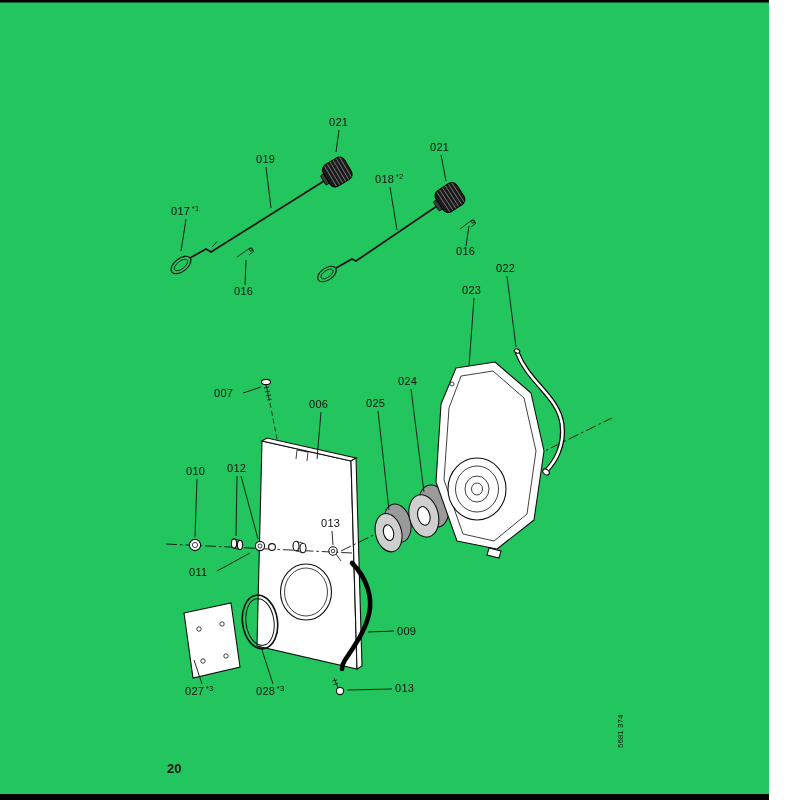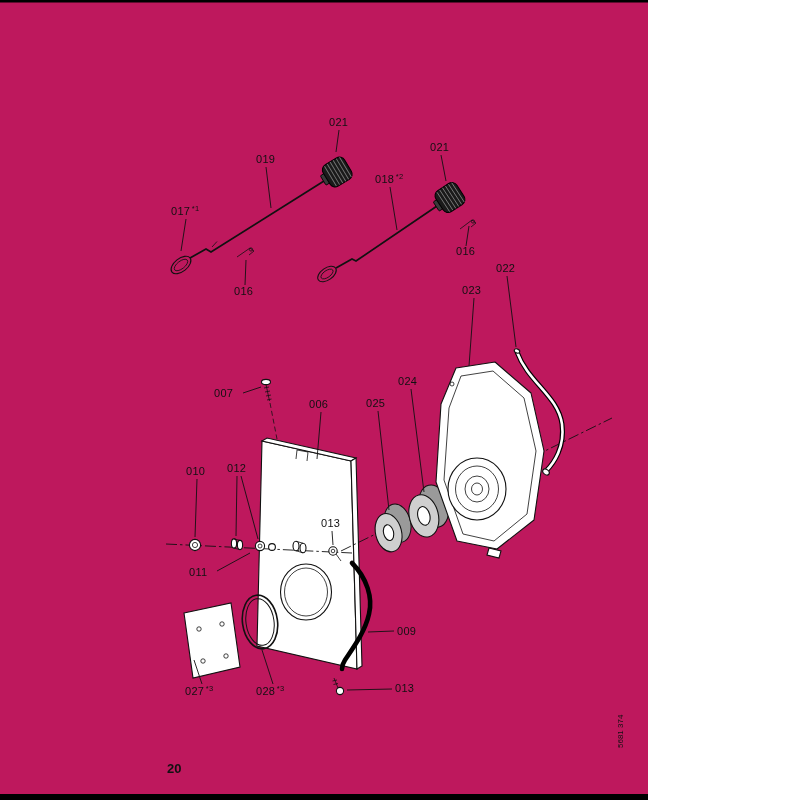--- a/index.html
+++ b/index.html
@@ -1,16 +1,16 @@
 <!DOCTYPE html>
 <html><head>
 <meta charset="utf-8">
 <style>
   html,body{margin:0;padding:0;background:#ffffff;}
-  .page{position:relative;width:648px;height:800px;background:#be185d;overflow:hidden;
+  .page{position:relative;width:769px;height:800px;background:#22c55e;overflow:hidden;
         font-family:"Liberation Sans","DejaVu Sans",sans-serif;}
   svg{display:block;}
   svg text{font-family:"Liberation Sans","DejaVu Sans",sans-serif;fill:#111;}
   .lbl{font-size:11px;letter-spacing:0.3px;}
   .sup{font-size:7.5px;}
   .pageno{font-size:13px;font-weight:bold;}
   .doccode{font-size:8px;}
   .ln{stroke:#111;stroke-width:1.1;fill:none;}
   .lnf{stroke:#111;stroke-width:1.1;fill:#fff;}
   .thin{stroke:#111;stroke-width:0.8;fill:none;}

